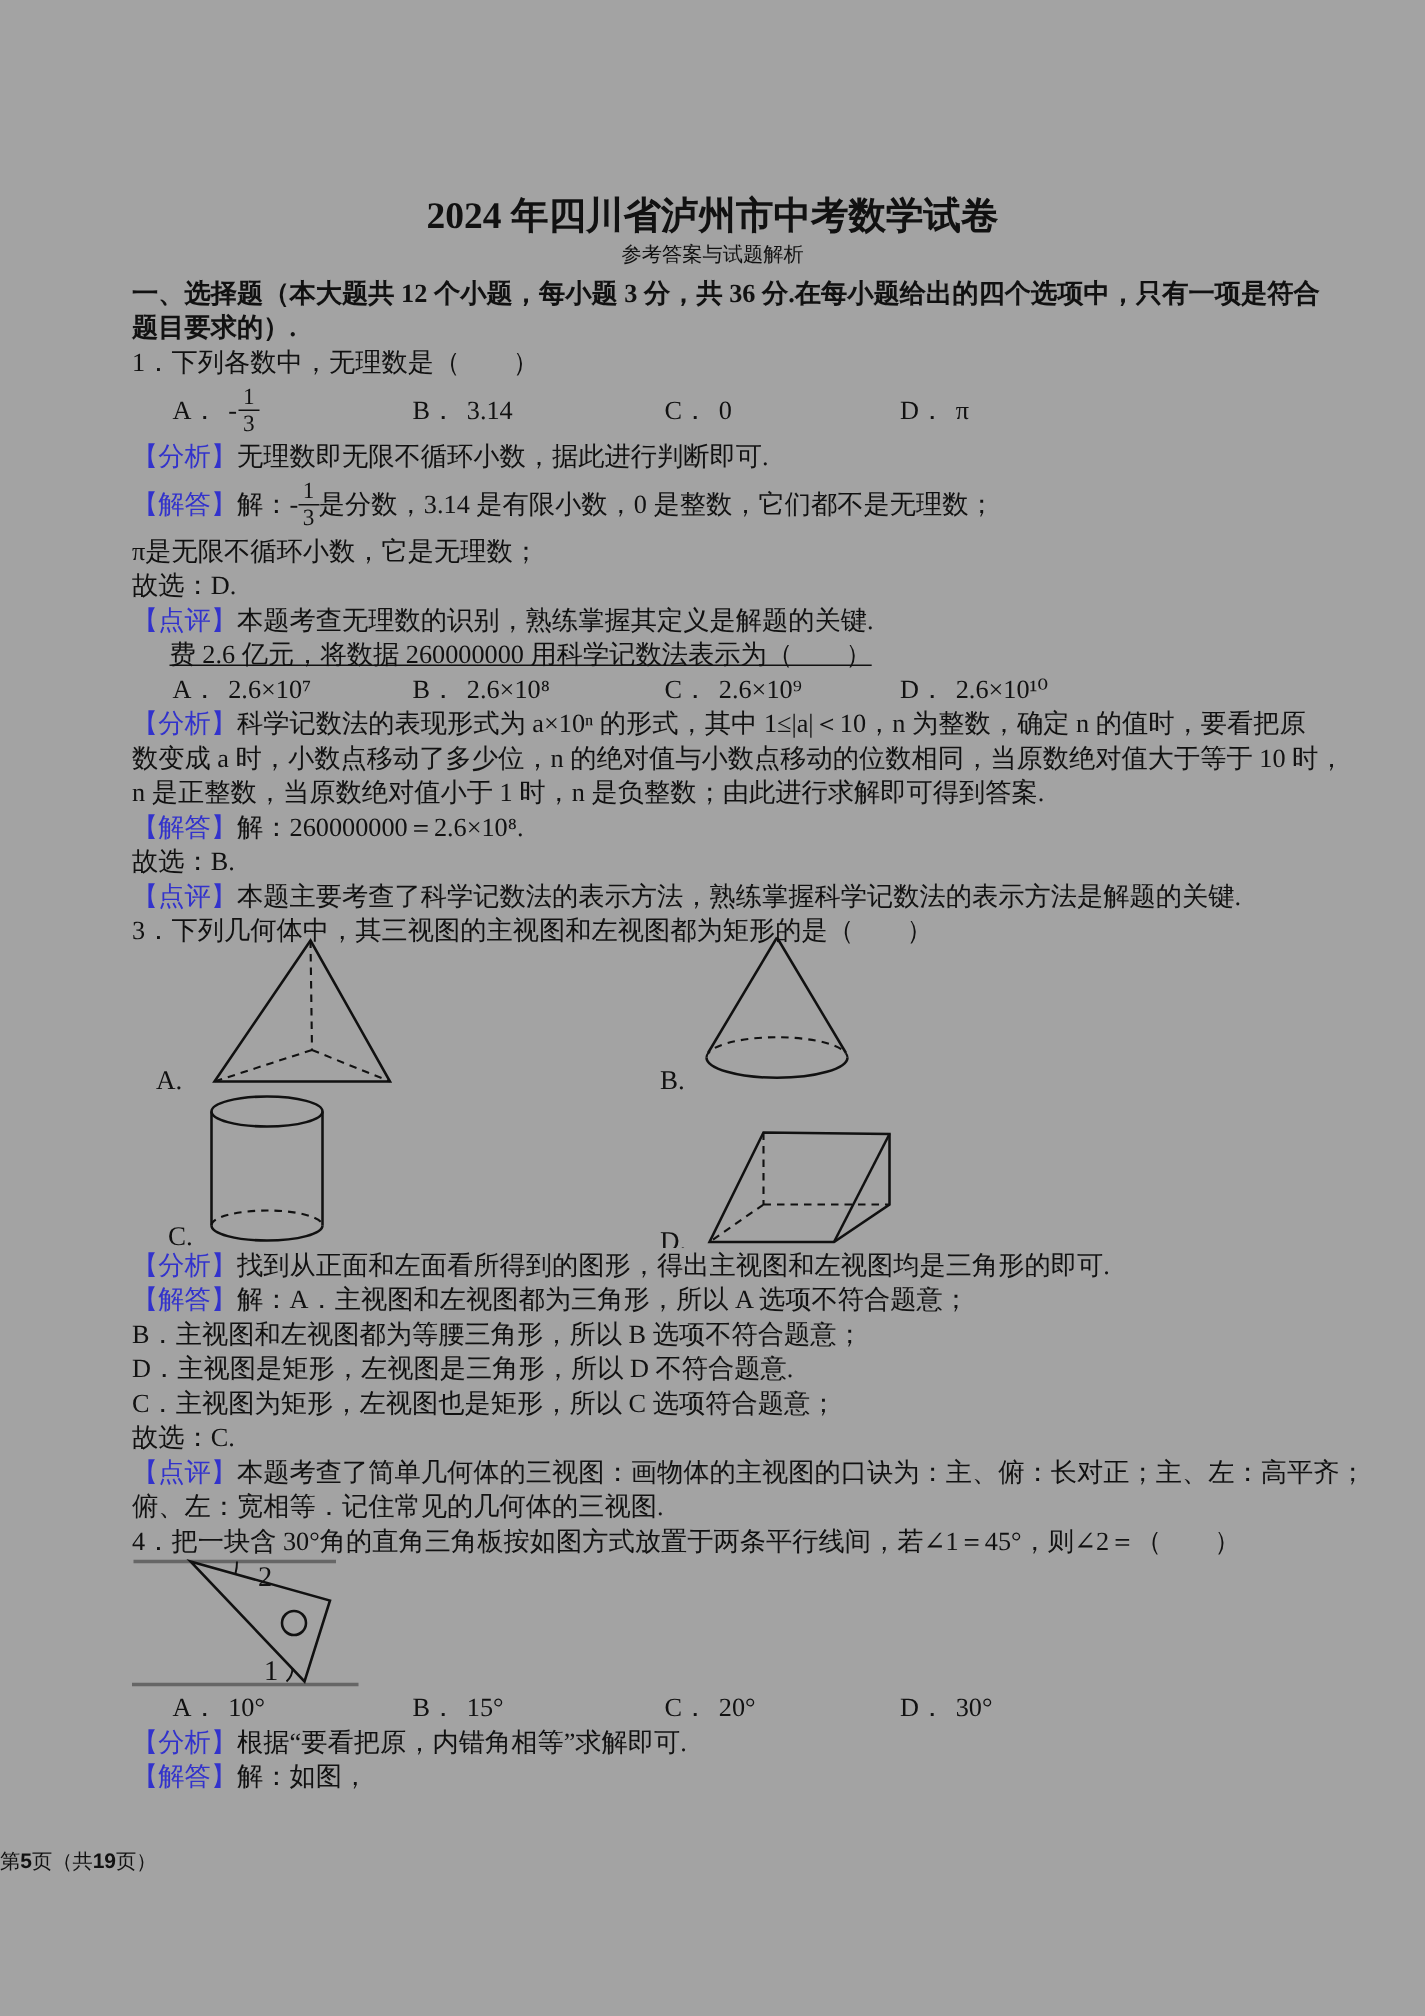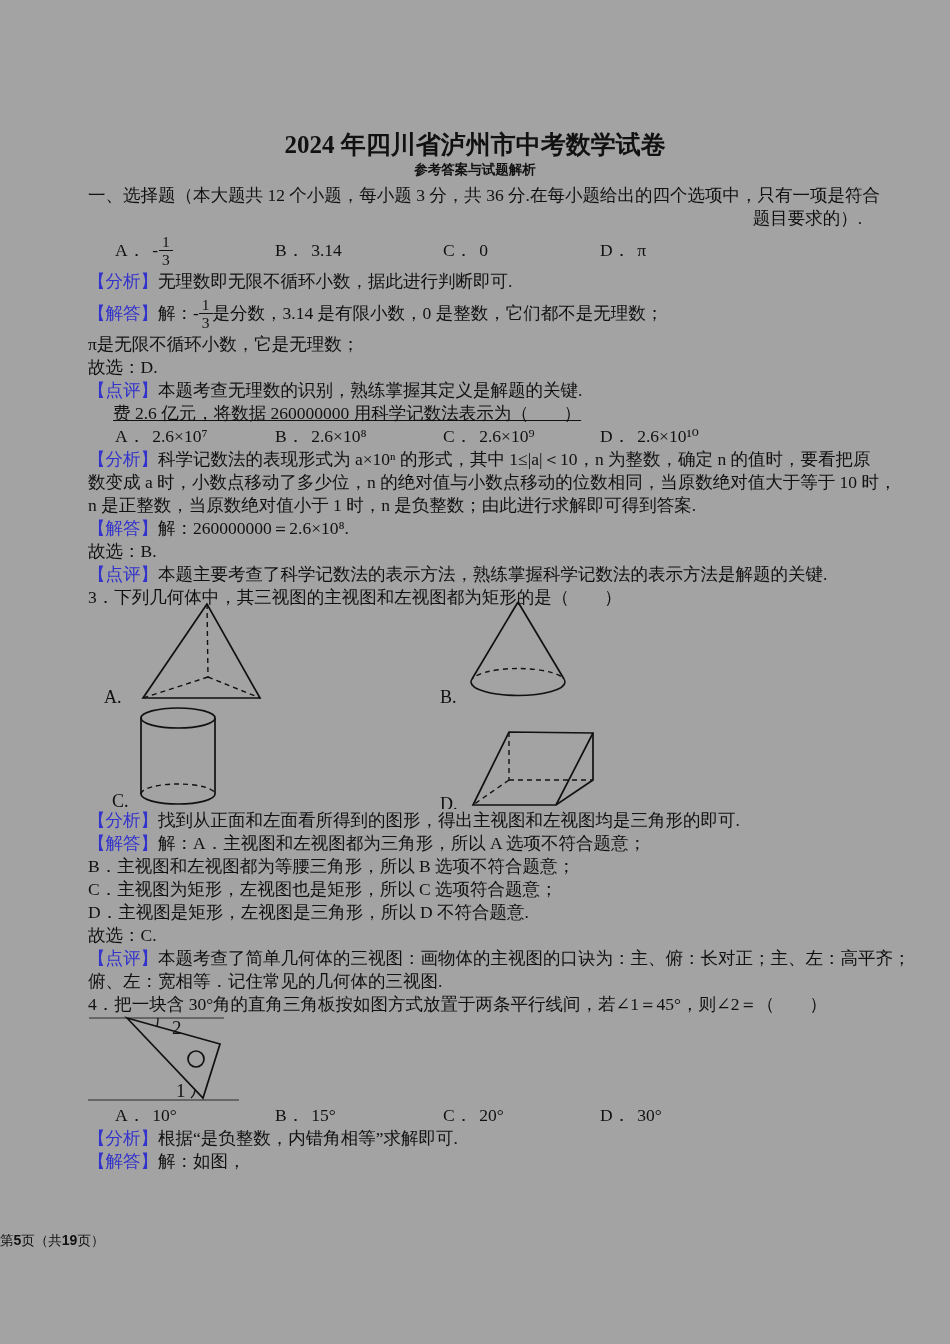--- a/index.html
+++ b/index.html
@@ -1,22 +1,22 @@
 <!DOCTYPE html>
 <html><head>
 <meta charset="utf-8">
 <style>
   html,body{margin:0;padding:0;background:#ffffff;}
   .page{position:relative;width:950px;height:1344px;background:#a3a3a3;overflow:hidden;
         font-family:"Liberation Serif","DejaVu Serif",serif;color:#111111;}
   .content{position:absolute;left:88px;top:130px;width:774px;}
   .title{font-size:25px;font-weight:bold;text-align:center;line-height:30px;}
-  .subtitle{font-size:13.5px;font-weight:bold;text-align:center;line-height:20px;margin-bottom:4px;}
+  .subtitle{font-size:13.5px;font-weight:normal;text-align:center;line-height:20px;margin-bottom:4px;}
   .line{font-size:17.5px;line-height:23px;white-space:nowrap;}
-  .bold{font-weight:normal;text-align:right;}
+  .bold{font-weight:bold;}
   .blue{color:#3232cc;}
   .indent{padding-left:25px;text-decoration:underline;}
   .opts{display:flex;padding-left:27px;align-items:center;}
   .opts .o1{width:160px;}
   .opts .o2{width:168px;}
   .opts .o3{width:157px;}
   .opts .o4{flex:1;}
   .opts.tall{height:40px;}
   .olabel{margin-right:7px;}
   .opta{display:inline-flex;align-items:center;}
@@ -39,20 +39,21 @@
 
 <div class="page">
   <div class="content">
 
     <div class="title">2024 年四川省泸州市中考数学试卷</div>
     <div class="subtitle">参考答案与试题解析</div>
 
     <div class="line bold">一、选择题（本大题共 12 个小题，每小题 3 分，共 36 分.在每小题给出的四个选项中，只有一项是符合</div>
     <div class="line bold">题目要求的）.</div>
 
+    <div class="line">1．下列各数中，无理数是（　　）</div>
     <div class="line opts tall">
       <span class="o1 opta">
         <span class="olabel">A．</span>
         <span class="neg">-</span>
         <span class="frac">
           <span class="fn">1</span>
           <span class="fd">3</span>
         </span>
       </span>
       <span class="o2">
@@ -136,22 +137,22 @@
         <text x="440" y="847" font-size="18">D.</text>
       </svg>
     </div>
     <div class="line">
       <span class="blue">【分析】</span><span>找到从正面和左面看所得到的图形，得出主视图和左视图均是三角形的即可.</span>
     </div>
     <div class="line">
       <span class="blue">【解答】</span><span>解：A．主视图和左视图都为三角形，所以 A 选项不符合题意；</span>
     </div>
     <div class="line">B．主视图和左视图都为等腰三角形，所以 B 选项不符合题意；</div>
+    <div class="line">D．主视图是矩形，左视图是三角形，所以 D 不符合题意.</div>
     <div class="line">C．主视图为矩形，左视图也是矩形，所以 C 选项符合题意；</div>
-    <div class="line">D．主视图是矩形，左视图是三角形，所以 D 不符合题意.</div>
     <div class="line">故选：C.</div>
     <div class="line">
       <span class="blue">【点评】</span><span>本题考查了简单几何体的三视图：画物体的主视图的口诀为：主、俯：长对正；主、左：高平齐；</span>
     </div>
     <div class="line">俯、左：宽相等．记住常见的几何体的三视图.</div>
 
     <div class="line">4．把一块含 30°角的直角三角板按如图方式放置于两条平行线间，若∠1＝45°，则∠2＝（　　）</div>
     <div class="figwrap4">
       <svg class="fig" width="774" height="92" viewBox="88 1042 774 92">
         <g stroke="#666" stroke-width="2.2">
@@ -168,21 +169,21 @@
         <text x="176" y="1127" font-size="19">1</text>
       </svg>
     </div>
     <div class="line opts">
       <span class="o1"><span class="olabel">A．</span><span>10°</span></span>
       <span class="o2"><span class="olabel">B．</span><span>15°</span></span>
       <span class="o3"><span class="olabel">C．</span><span>20°</span></span>
       <span class="o4"><span class="olabel">D．</span><span>30°</span></span>
     </div>
     <div class="line">
-      <span class="blue">【分析】</span><span>根据“是负整数，内错角相等”求解即可.</span>
+      <span class="blue">【分析】</span><span>根据“要看把原，内错角相等”求解即可.</span>
     </div>
     <div class="line">
       <span class="blue">【解答】</span><span>解：如图，</span>
     </div>
 
   </div>
 
   <div class="footer">
     <span>第</span><span class="num">5</span><span>页（共</span><span class="num">19</span><span>页）</span>
   </div>

